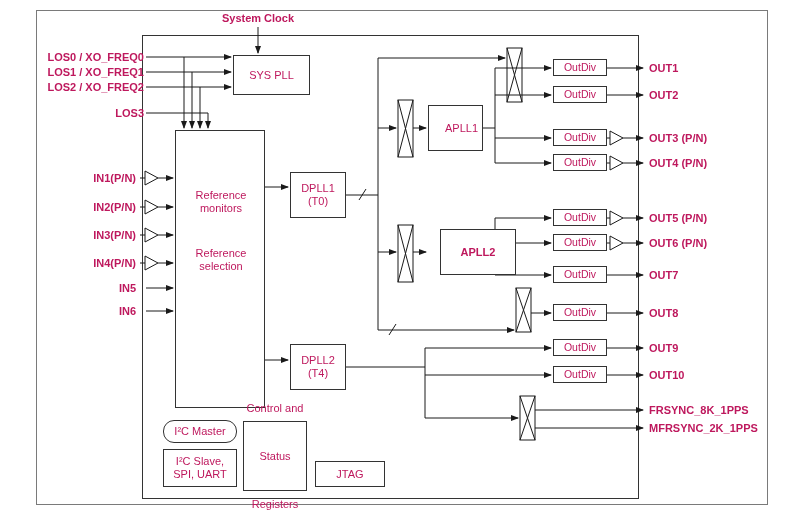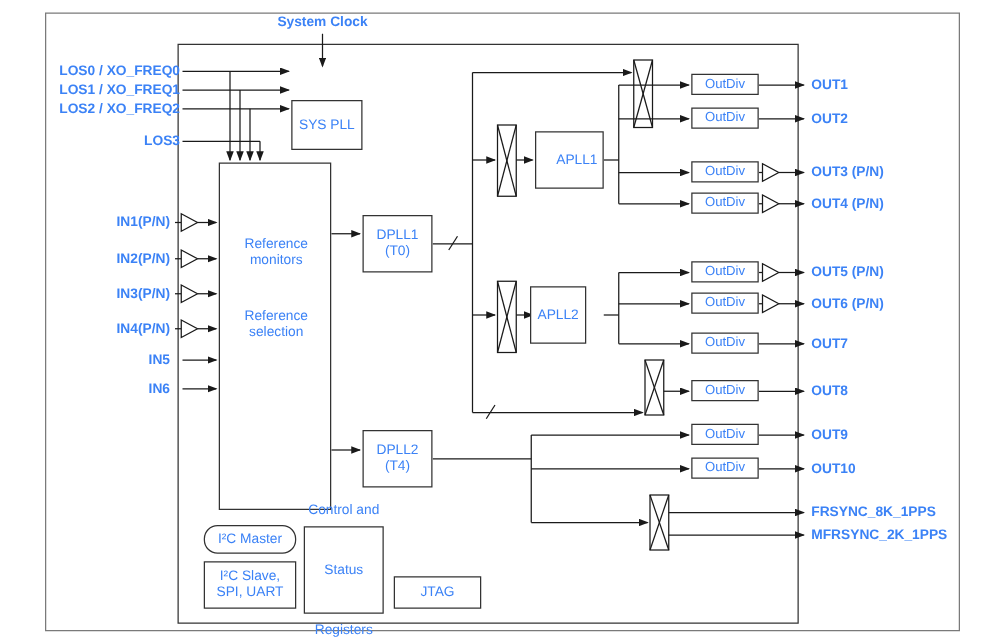--- a/index.html
+++ b/index.html
@@ -1,17 +1,17 @@
 <!DOCTYPE html>
 <html><head>
 <meta charset="utf-8">
 <style>
   html,body{margin:0;padding:0;background:#fff;}
   #stage{position:relative;width:800px;height:514px;background:#fff;
-         font-family:"Liberation Sans",sans-serif;color:#3b82f6;overflow:hidden;}
+         font-family:"Liberation Sans",sans-serif;color:#be185d;overflow:hidden;}
   .frame{position:absolute;border:1px solid #7a7a7a;}
   .chip{position:absolute;border:1.5px solid #333;}
   .box{position:absolute;border:1px solid #333;background:#fff;display:flex;
        flex-direction:column;align-items:center;justify-content:center;
        font-size:11px;line-height:13px;text-align:center;box-sizing:border-box;}
   .lbl{position:absolute;font-size:11px;font-weight:bold;line-height:14px;white-space:nowrap;}
   .r{text-align:right;}
   .small{font-size:10.5px;}
   svg{position:absolute;left:0;top:0;}
   .refTxt{position:absolute;width:86px;left:2px;text-align:center;font-size:11px;line-height:13px;}
@@ -145,42 +145,42 @@
   <div class="lbl r" style="left:40px;top:80px;width:104px;">LOS2 / XO_FREQ2</div>
   <div class="lbl r" style="left:40px;top:106px;width:104px;">LOS3</div>
 
   <div class="lbl r" style="left:78px;top:171px;width:58px;">IN1(P/N)</div>
   <div class="lbl r" style="left:78px;top:200px;width:58px;">IN2(P/N)</div>
   <div class="lbl r" style="left:78px;top:228px;width:58px;">IN3(P/N)</div>
   <div class="lbl r" style="left:78px;top:256px;width:58px;">IN4(P/N)</div>
   <div class="lbl r" style="left:78px;top:281px;width:58px;">IN5</div>
   <div class="lbl r" style="left:78px;top:304px;width:58px;">IN6</div>
 
-  <div class="box" style="left:233px;top:55px;width:57px;height:40px;margin-top:25px;">
+  <div class="box" style="left:233px;top:55px;width:77px;height:40px;">
     <span>SYS PLL</span>
   </div>
 
   <div class="box" style="left:175px;top:130px;width:90px;height:278px;justify-content:flex-start;">
     <div class="refTxt" style="top:58px;">Reference monitors</div>
     <div class="refTxt" style="top:116px;">Reference selection</div>
   </div>
 
   <div class="box" style="left:290px;top:172px;width:56px;height:46px;">
     <span>DPLL1</span>
     <span>(T0)</span>
   </div>
   <div class="box" style="left:290px;top:344px;width:56px;height:46px;">
     <span>DPLL2</span>
     <span>(T4)</span>
   </div>
 
   <div class="box" style="left:428px;top:105px;width:55px;height:46px;padding-left:12px;">
     <span>APLL1</span>
   </div>
-  <div class="box" style="left:424px;top:229px;width:45px;height:46px;">
+  <div class="box" style="left:440px;top:229px;width:76px;height:46px;font-weight:bold;">
     <span>APLL2</span>
   </div>
 
   <div class="box small" style="left:553px;top:59px;width:54px;height:17px;">
       <span>OutDiv</span>
     </div>
   <div class="box small" style="left:553px;top:86px;width:54px;height:17px;">
       <span>OutDiv</span>
     </div>
   <div class="box small" style="left:553px;top:129px;width:54px;height:17px;">

